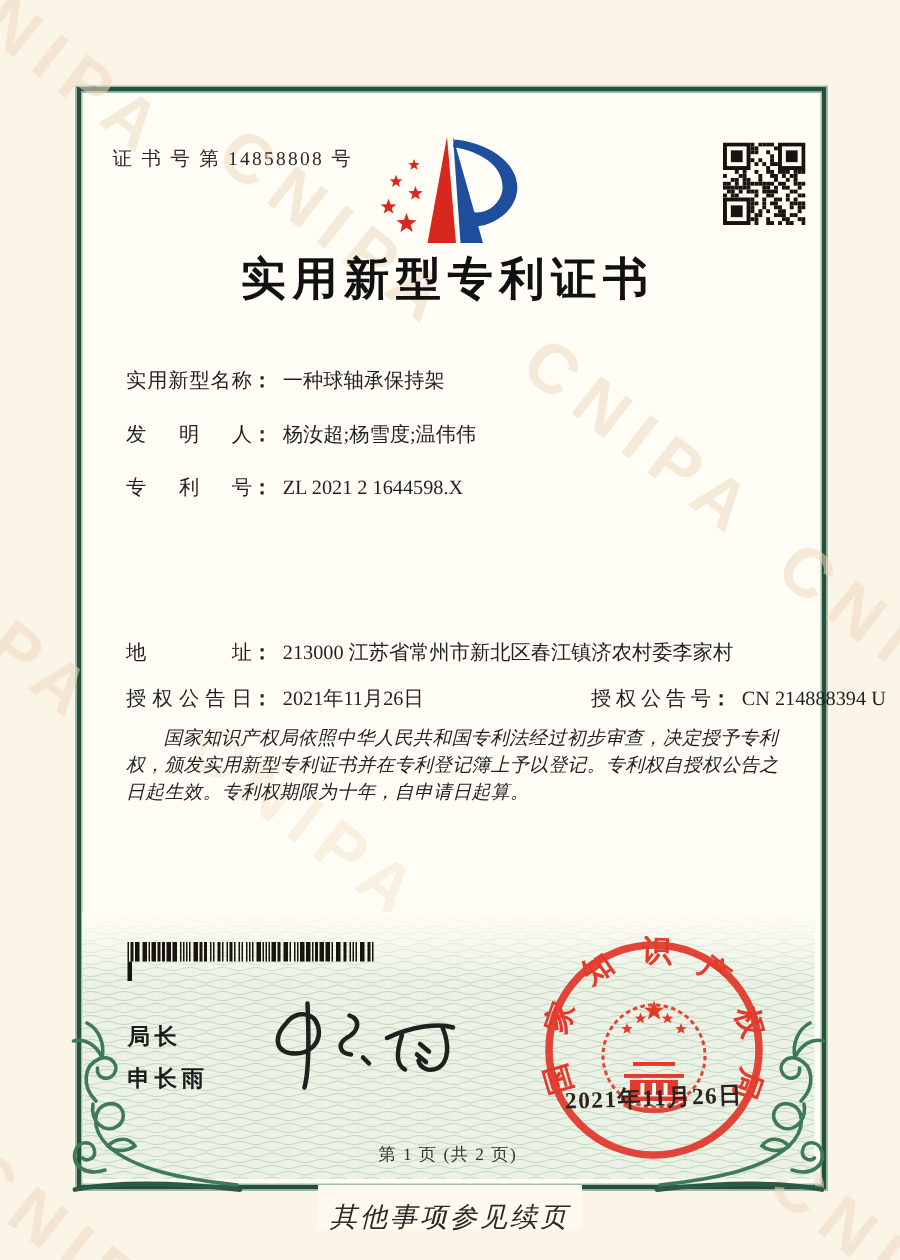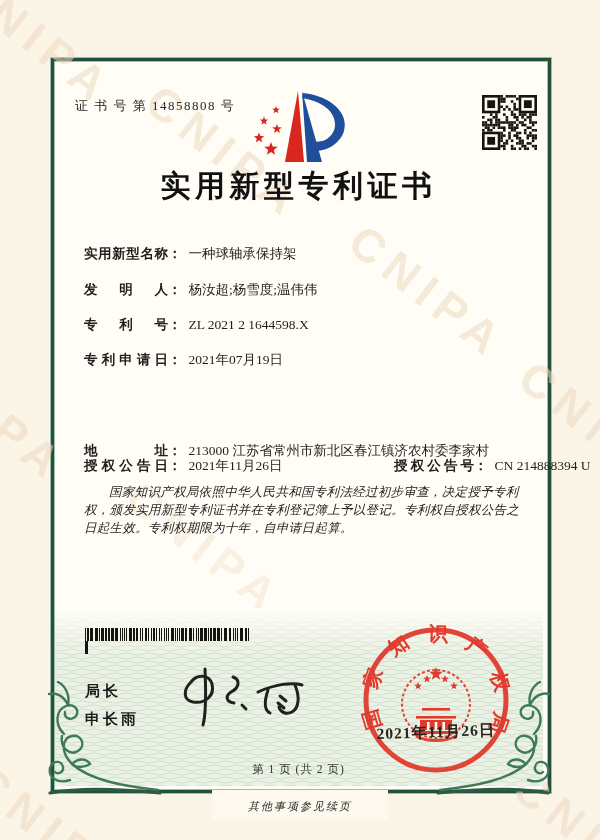--- a/index.html
+++ b/index.html
@@ -17,21 +17,21 @@
          border:3px solid #24513c;outline:1px solid #9dbcab;
          box-shadow:inset 0 0 0 1px #9dbcab;background:#fffdf6;z-index:1;}
 
   .certno{position:absolute;left:75px;top:97px;font-size:13px;letter-spacing:1.5px;color:#2a2a2a;z-index:4;}
   .title{position:absolute;left:50px;width:497px;top:166px;text-align:center;
          font-size:30px;font-weight:bold;letter-spacing:4.5px;color:#111;z-index:4;}
 
   
   .row{position:absolute;left:84px;font-size:13.5px;z-index:4;white-space:nowrap;}
   .flabel{display:inline-block;width:84px;text-align:justify;text-align-last:justify;
-          font-weight:700;vertical-align:top;}
+          font-weight:400;vertical-align:top;}
   .fcolon{font-weight:600;margin-right:7px;}
   .fvalue{font-weight:500;}
   .grant2{position:absolute;left:310px;top:0;}
 
   .paras{position:absolute;left:84px;top:483px;width:442px;z-index:4;
          font-size:12.5px;line-height:18px;font-style:italic;color:#222;}
   .paras p{margin:0;text-indent:2em;letter-spacing:.3px;}
 
   
   .band{position:absolute;left:55px;top:608px;width:488px;height:178px;background:#ecf2e6;z-index:3;}
@@ -48,21 +48,21 @@
   .sig path{fill:none;stroke:#20201e;stroke-width:3;stroke-linecap:round;stroke-linejoin:round;}
 
   .seal{position:absolute;left:360px;top:624px;z-index:5;}
   .seal-date{position:absolute;left:362px;top:722px;width:148px;text-align:center;z-index:6;
              font-size:15.5px;font-weight:bold;letter-spacing:1px;color:#2b2320;transform:rotate(-2deg);}
 
   .pageinfo{position:absolute;left:50px;width:497px;top:762px;text-align:center;
             font-size:11.5px;color:#333;z-index:4;letter-spacing:1px;}
 
   .note-box{position:absolute;left:212px;top:790px;width:176px;height:30px;background:#fdf9ee;z-index:2;}
-  .note{position:absolute;left:150px;width:300px;top:799px;text-align:center;font-size:11px;
+  .note{position:absolute;left:150px;width:300px;top:799px;text-align:center;font-size:18px;
         font-style:italic;letter-spacing:2px;color:#2a2a2a;z-index:4;}
 
   .corner{position:absolute;z-index:6;}
   .corner path{fill:none;stroke:#3f7a58;stroke-width:2.4;stroke-linecap:round;}
   .corner .thick{stroke:#2c5a44;stroke-width:3.2;}
   .corner.right{transform:scaleX(-1);}
 
   .logo{position:absolute;left:252px;top:84px;z-index:4;}
   .qr{position:absolute;left:482px;top:95px;z-index:4;}
 </style>
@@ -312,24 +312,21 @@
 
   <div class="row" style="top:245px">
     <span class="flabel">实用新型名称</span><span class="fcolon">：</span><span class="fvalue">一种球轴承保持架</span>
   </div>
   <div class="row" style="top:281px">
     <span class="flabel">发明人</span><span class="fcolon">：</span><span class="fvalue">杨汝超;杨雪度;温伟伟</span>
   </div>
   <div class="row" style="top:316px">
     <span class="flabel">专利号</span><span class="fcolon">：</span><span class="fvalue">ZL 2021 2 1644598.X</span>
   </div>
-  <div class="row" style="top:351px">
-    <span class="flabel">专利申请日</span><span class="fcolon">：</span><span class="fvalue">2021年07月19日</span>
-  </div>
-  <div class="row" style="top:442px">
+  <div class="row" style="top:426px">
     <span class="flabel">地址</span><span class="fcolon">：</span><span class="fvalue">213000 江苏省常州市新北区春江镇济农村委李家村</span>
   </div>
   <div class="row" style="top:457px;width:442px">
     <span class="flabel">授权公告日</span><span class="fcolon">：</span><span class="fvalue">2021年11月26日</span>
     <span class="grant2">
       <span class="flabel" style="width:80px">授权公告号</span><span class="fcolon">：</span><span class="fvalue">CN 214888394 U</span>
     </span>
   </div>
 
   <div class="paras">

